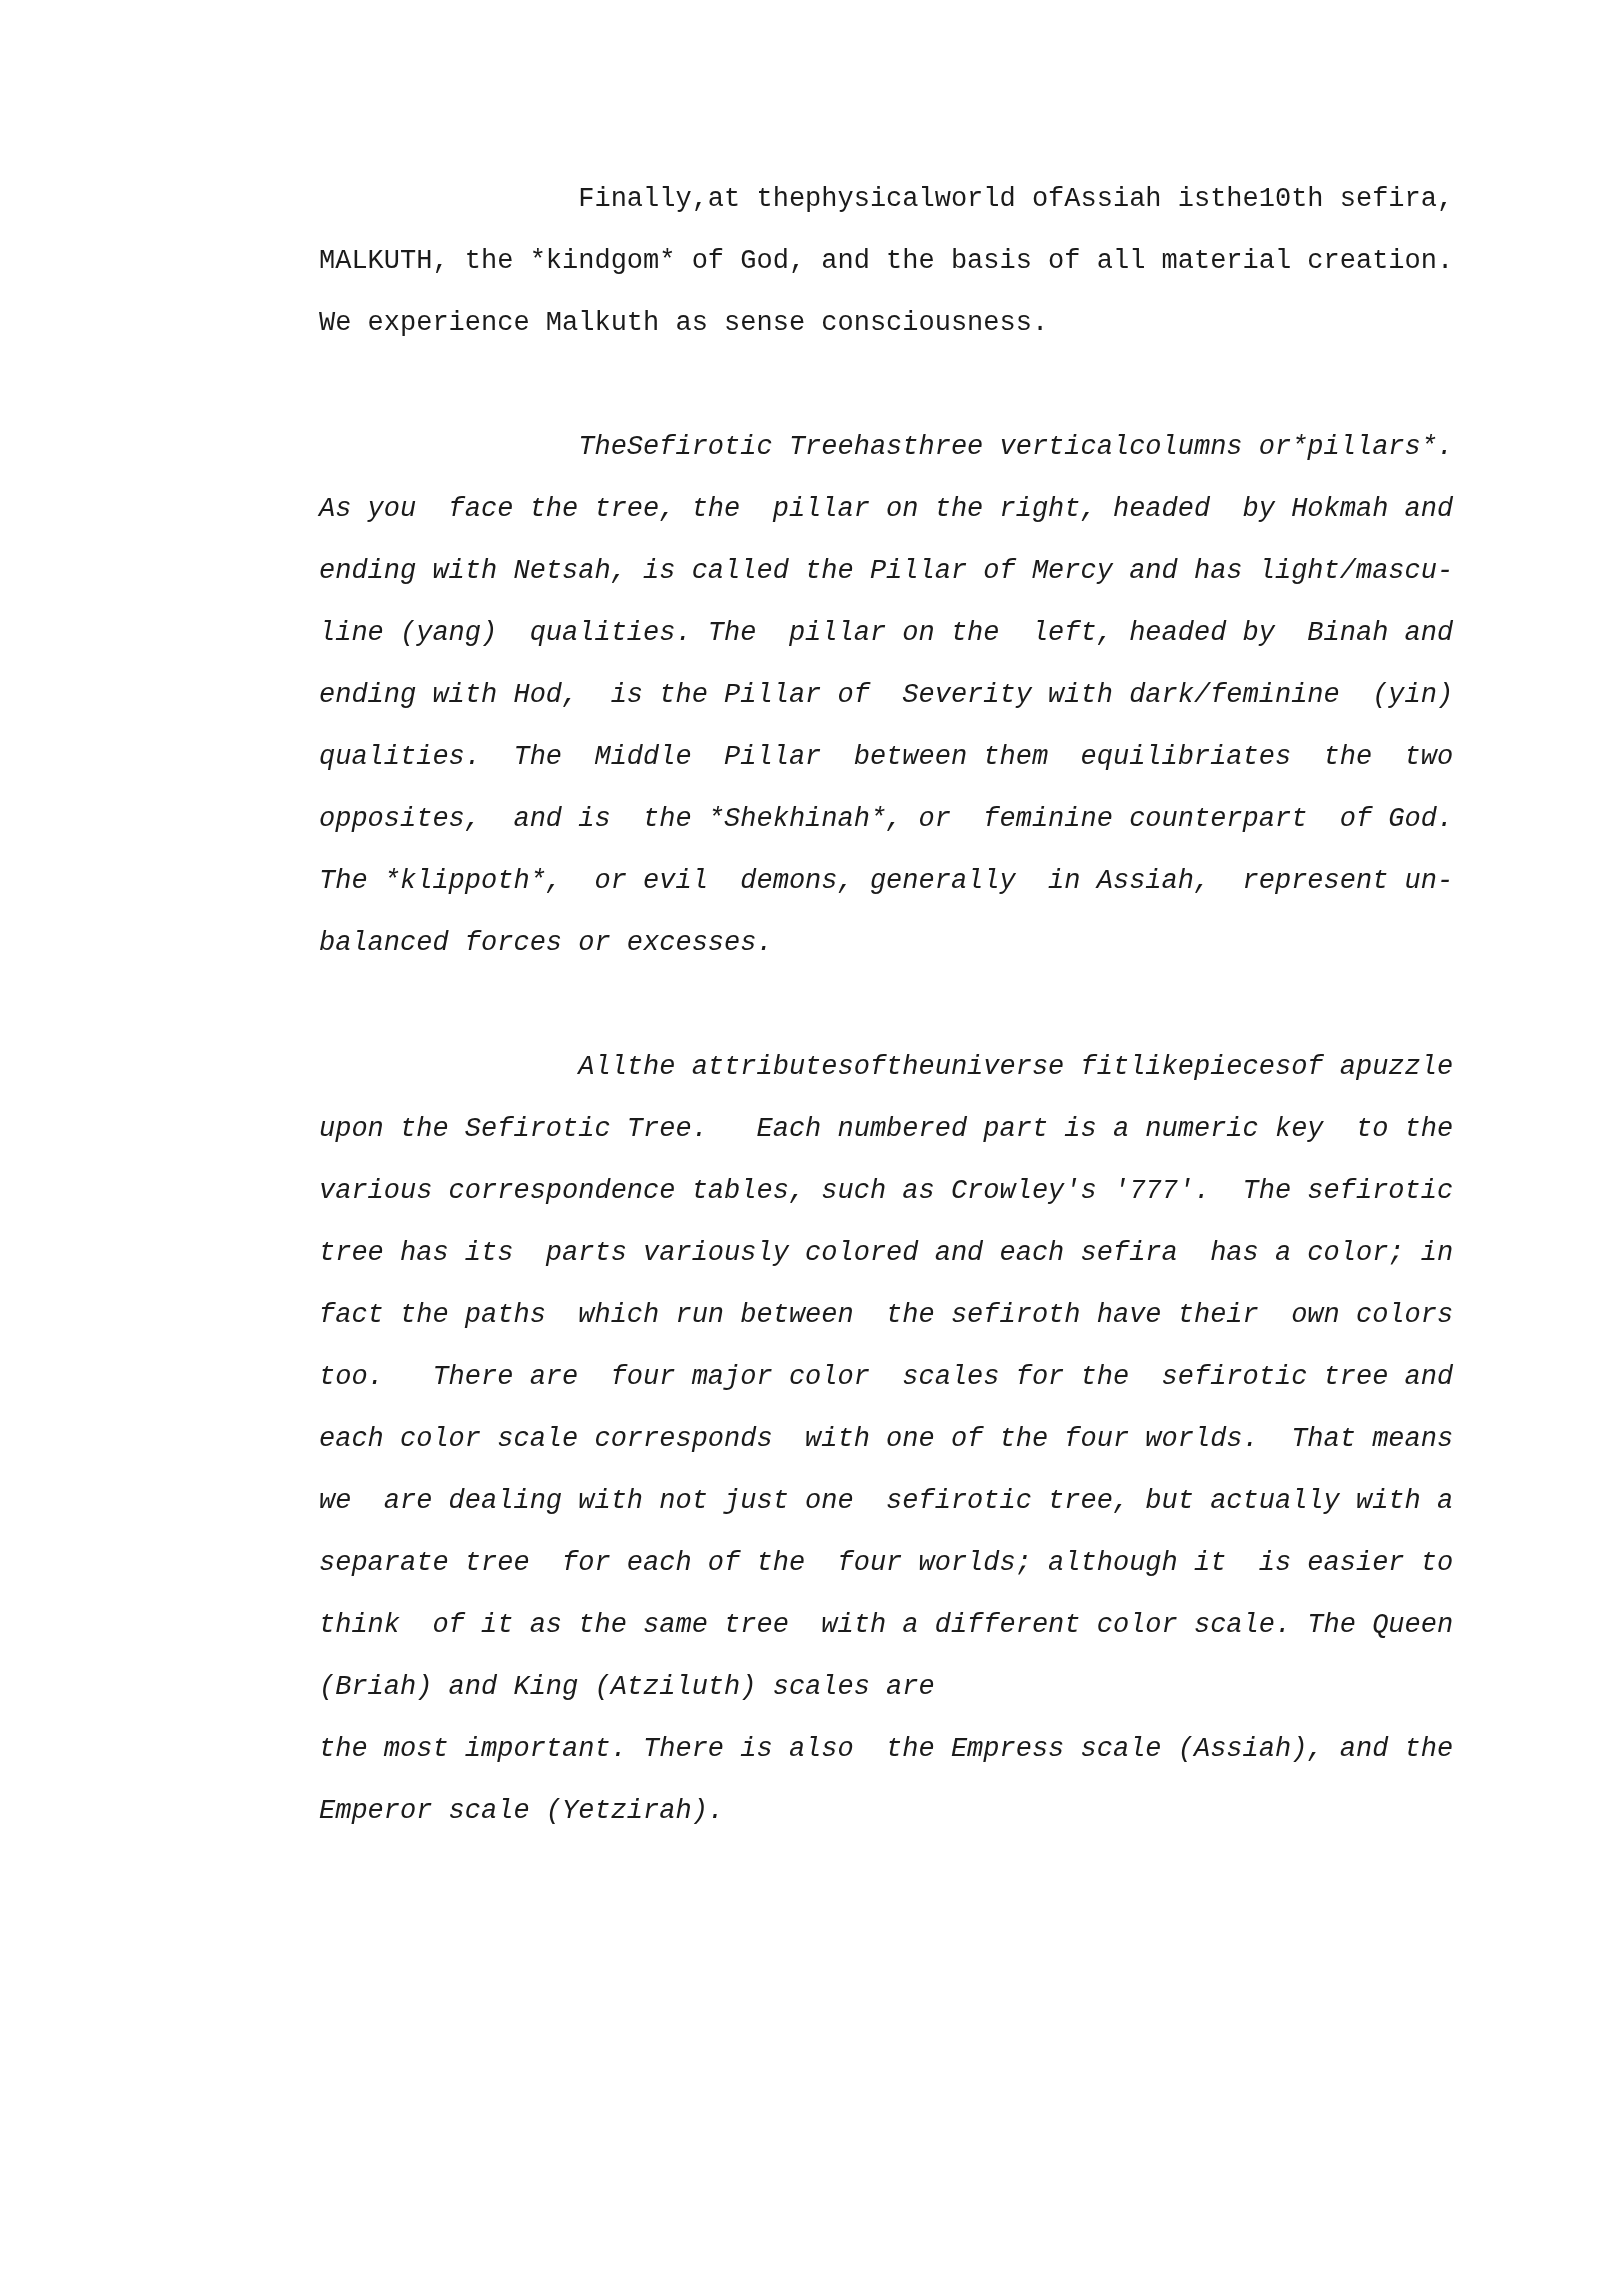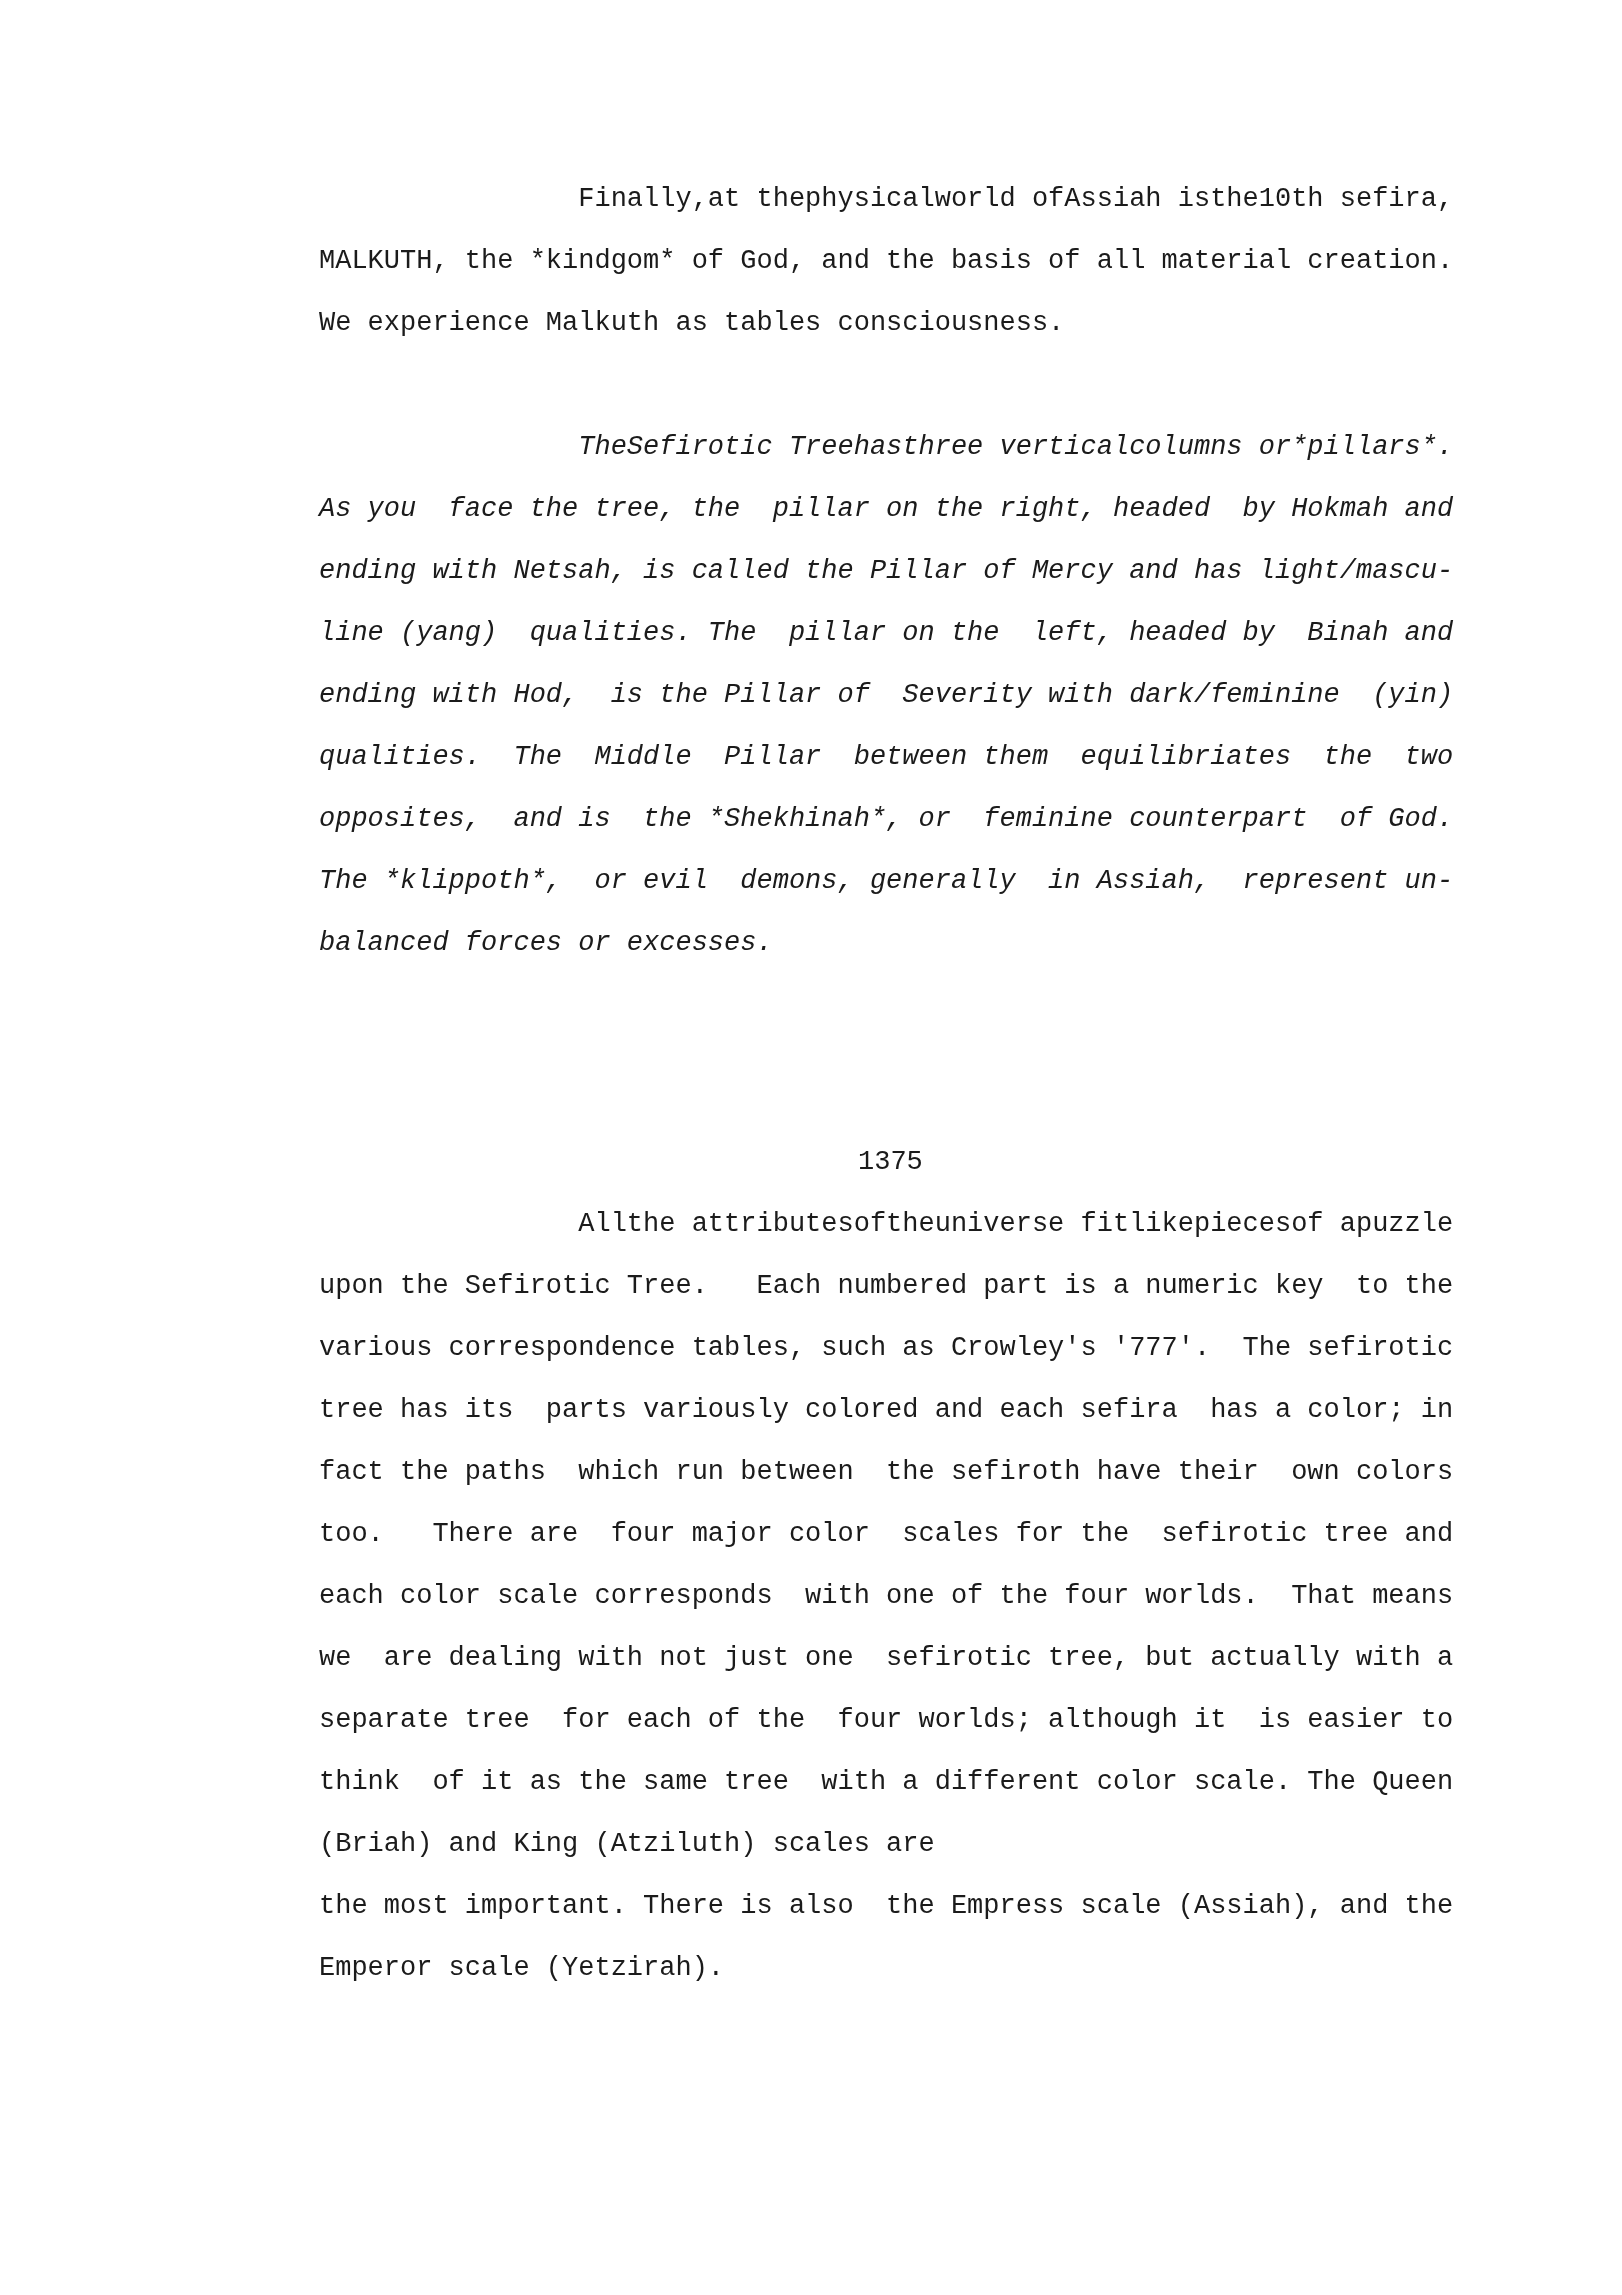--- a/index.html
+++ b/index.html
@@ -43,33 +43,32 @@
     margin-top: 28.5px;
   }
 </style>
 </head>
 <body>
 
 <main class="page">
 
   <pre class="para">                Finally,at thephysicalworld ofAssiah isthe10th sefira,
 MALKUTH, the *kindgom* of God, and the basis of all material creation.
-We experience Malkuth as tables consciousness.</pre>
+We experience Malkuth as sense consciousness.</pre>
 
   <pre class="para">                TheSefirotic Treehasthree verticalcolumns or*pillars*.
 As you  face the tree, the  pillar on the right, headed  by Hokmah and
 ending with Netsah, is called the Pillar of Mercy and has light/mascu-
 line (yang)  qualities. The  pillar on the  left, headed by  Binah and
 ending with Hod,  is the Pillar of  Severity with dark/feminine  (yin)
 qualities.  The  Middle  Pillar  between them  equilibriates  the  two
 opposites,  and is  the *Shekhinah*, or  feminine counterpart  of God.
 The *klippoth*,  or evil  demons, generally  in Assiah,  represent un-
 balanced forces or excesses.</pre>
 
-  <div class="page-number">1375</div>
 
   <pre class="para para-after-number">                Allthe attributesoftheuniverse fitlikepiecesof apuzzle
 upon the Sefirotic Tree.   Each numbered part is a numeric key  to the
 various correspondence tables, such as Crowley's '777'.  The sefirotic
 tree has its  parts variously colored and each sefira  has a color; in
 fact the paths  which run between  the sefiroth have their  own colors
 too.   There are  four major color  scales for the  sefirotic tree and
 each color scale corresponds  with one of the four worlds.  That means
 we  are dealing with not just one  sefirotic tree, but actually with a
 separate tree  for each of the  four worlds; although it  is easier to

